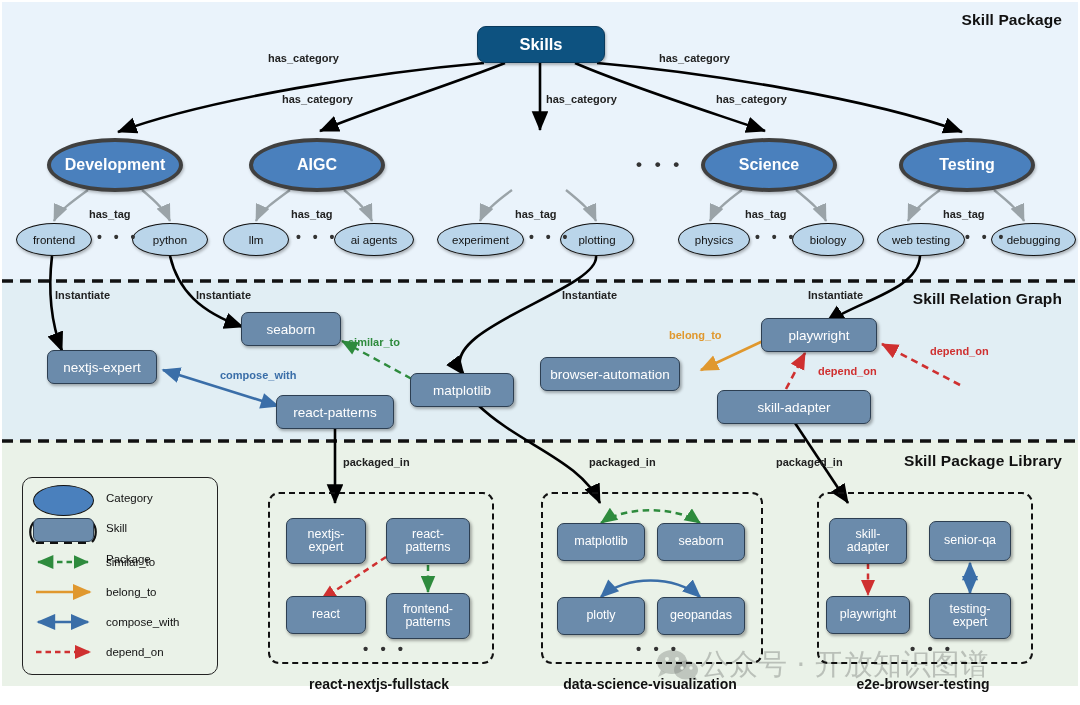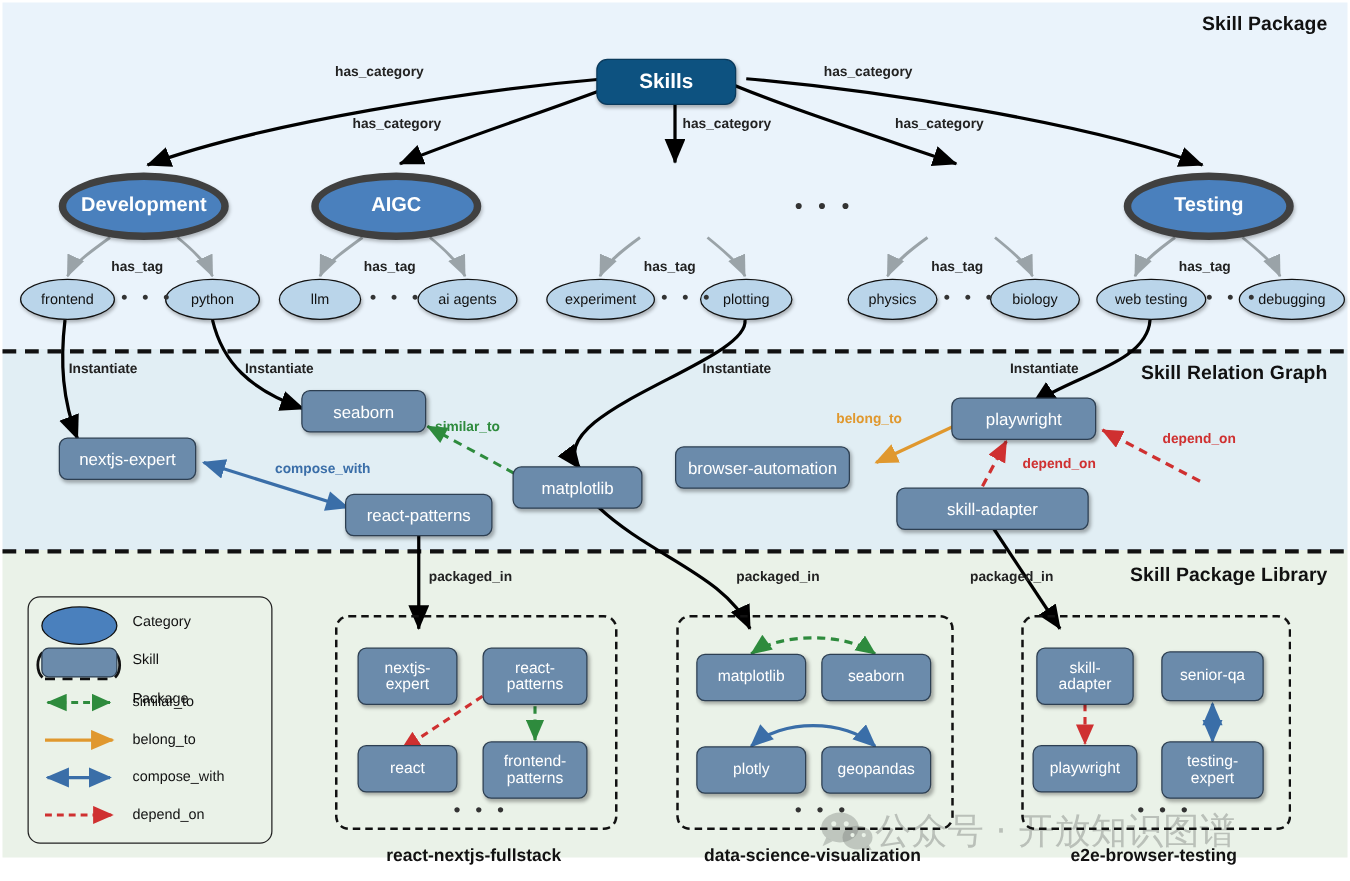--- a/index.html
+++ b/index.html
@@ -11,21 +11,21 @@
   .edge-lbl{font-size:11px;color:#1a1a1a;font-weight:600;}
   .edge-lbl.green{color:#2e8b3d;}
   .edge-lbl.orange{color:#e0982e;}
   .edge-lbl.blue{color:#3a6ea8;}
   .edge-lbl.red{color:#cf3030;}
   .edge-lbl.gray{color:#222;font-weight:600;}
   .node{position:absolute;display:flex;align-items:center;justify-content:center;
         text-align:center;color:#fff;box-sizing:border-box;}
   .root{background:#0d5280;border:1.6px solid #0a3a5c;border-radius:9px;
         font-size:16.5px;font-weight:bold;box-shadow:1px 2px 3px rgba(0,0,0,.28);}
-  .cat{background:#4a80bd;border:6px solid #404040;border-radius:50%;
+  .cat{background:#4a80bd;border:4px solid #404040;border-radius:50%;
        font-size:16px;font-weight:bold;box-shadow:1px 2px 3px rgba(0,0,0,.25);}
   .tag{background:#bad5ea;border:1.6px solid #111;border-radius:50%;
        font-size:11.5px;color:#111;font-weight:normal;box-shadow:1px 2px 3px rgba(0,0,0,.28);}
   .skill{background:#6b8bab;border:1.6px solid #2d3f52;border-radius:7px;
          font-size:13.5px;box-shadow:1.5px 2px 3px rgba(0,0,0,.3);}
   .pkgskill{background:#6b8bab;border:1.6px solid #2d3f52;border-radius:7px;
          font-size:12.5px;line-height:1.08;box-shadow:1.5px 2px 3px rgba(0,0,0,.3);}
   .pkgbox{position:absolute;border:2px dashed #111;border-radius:11px;background:transparent;}
   .pkgname{position:absolute;font-size:14px;font-weight:bold;color:#111;text-align:center;}
   .dots{position:absolute;font-size:17px;letter-spacing:4px;color:#333;font-weight:bold;}
@@ -150,30 +150,31 @@
       <path d="M92,522 C97,527 97,537 92,542"></path>
       <line x1="36" y1="521" x2="90" y2="521" stroke-dasharray="8 6"></line>
       <line x1="36" y1="543" x2="90" y2="543" stroke-dasharray="8 6"></line>
     </g>
   </svg>
 
   <div class="lbl sect-title" style="right:18px;top:11px;">Skill Package</div>
   <div class="lbl sect-title" style="right:18px;top:290px;">Skill Relation Graph</div>
   <div class="lbl sect-title" style="right:18px;top:452px;">Skill Package Library</div>
 
-  <div class="node root" style="left:477px;top:26px;width:112px;height:37px;margin-top:21px;">Skills</div>
+  <div class="node root" style="left:477px;top:26px;width:128px;height:37px;">Skills</div>
 
   <div class="lbl edge-lbl gray" style="left:268px;top:52px;">has_category</div>
   <div class="lbl edge-lbl gray" style="left:282px;top:93px;">has_category</div>
   <div class="lbl edge-lbl gray" style="left:546px;top:93px;">has_category</div>
   <div class="lbl edge-lbl gray" style="left:716px;top:93px;">has_category</div>
   <div class="lbl edge-lbl gray" style="left:659px;top:52px;">has_category</div>
 
   <div class="node cat" style="left:47px;top:138px;width:136px;height:54px;">Development</div>
   <div class="node cat" style="left:249px;top:138px;width:136px;height:54px;">AIGC</div>
+  <div class="node cat" style="left:701px;top:138px;width:136px;height:54px;">Science</div>
   <div class="node cat" style="left:899px;top:138px;width:136px;height:54px;">Testing</div>
 
   <div class="dots" style="left:636px;top:155px;">• • •</div>
 
   <div class="lbl edge-lbl gray" style="left:89px;top:208px;">has_tag</div>
   <div class="lbl edge-lbl gray" style="left:291px;top:208px;">has_tag</div>
   <div class="lbl edge-lbl gray" style="left:515px;top:208px;">has_tag</div>
   <div class="lbl edge-lbl gray" style="left:745px;top:208px;">has_tag</div>
   <div class="lbl edge-lbl gray" style="left:943px;top:208px;">has_tag</div>
 

